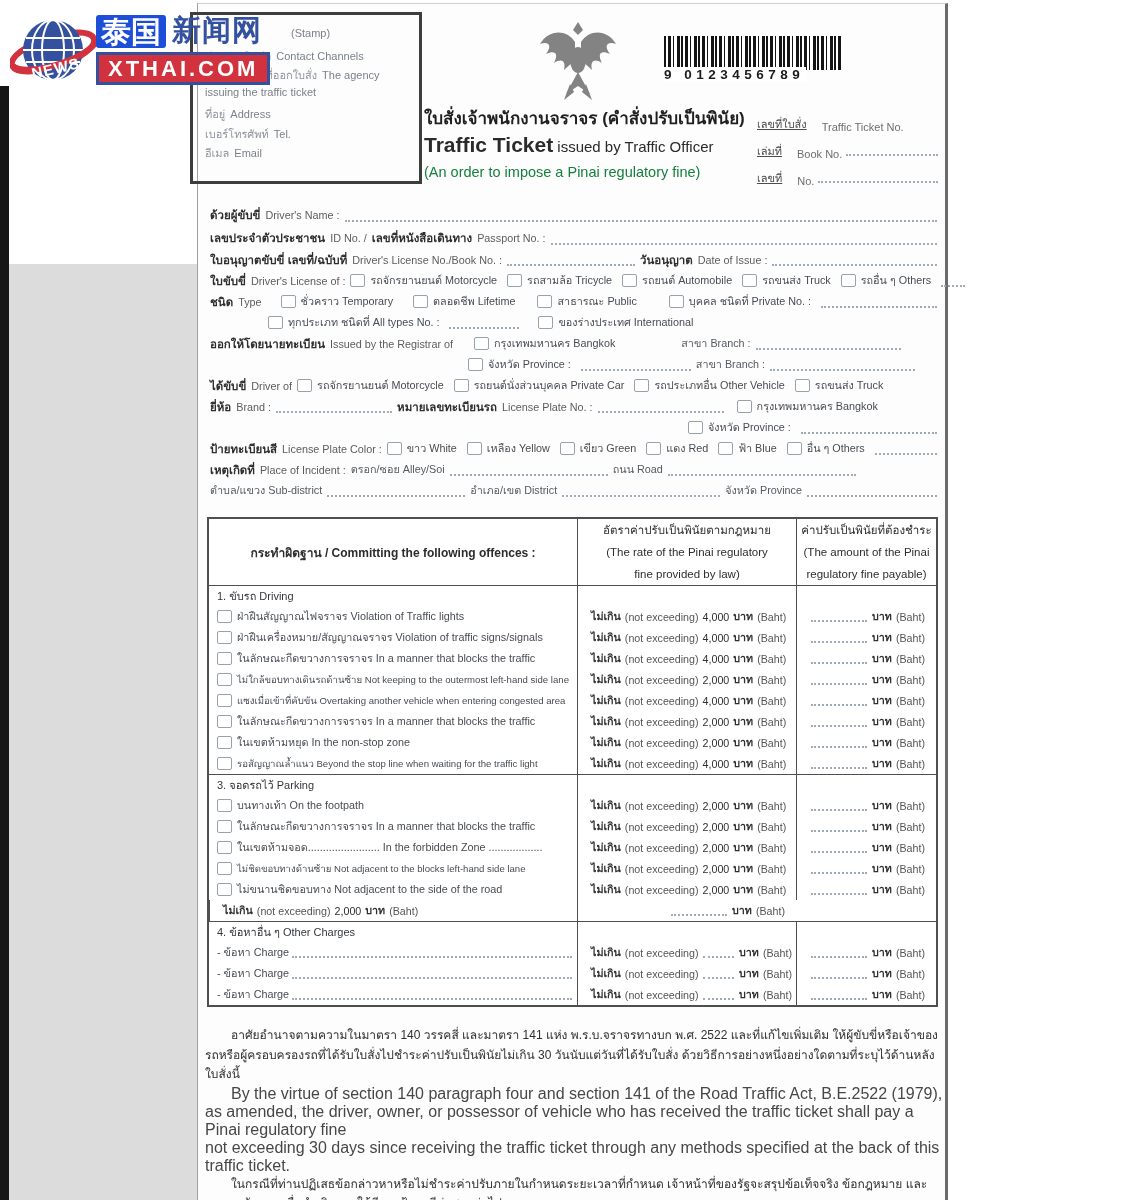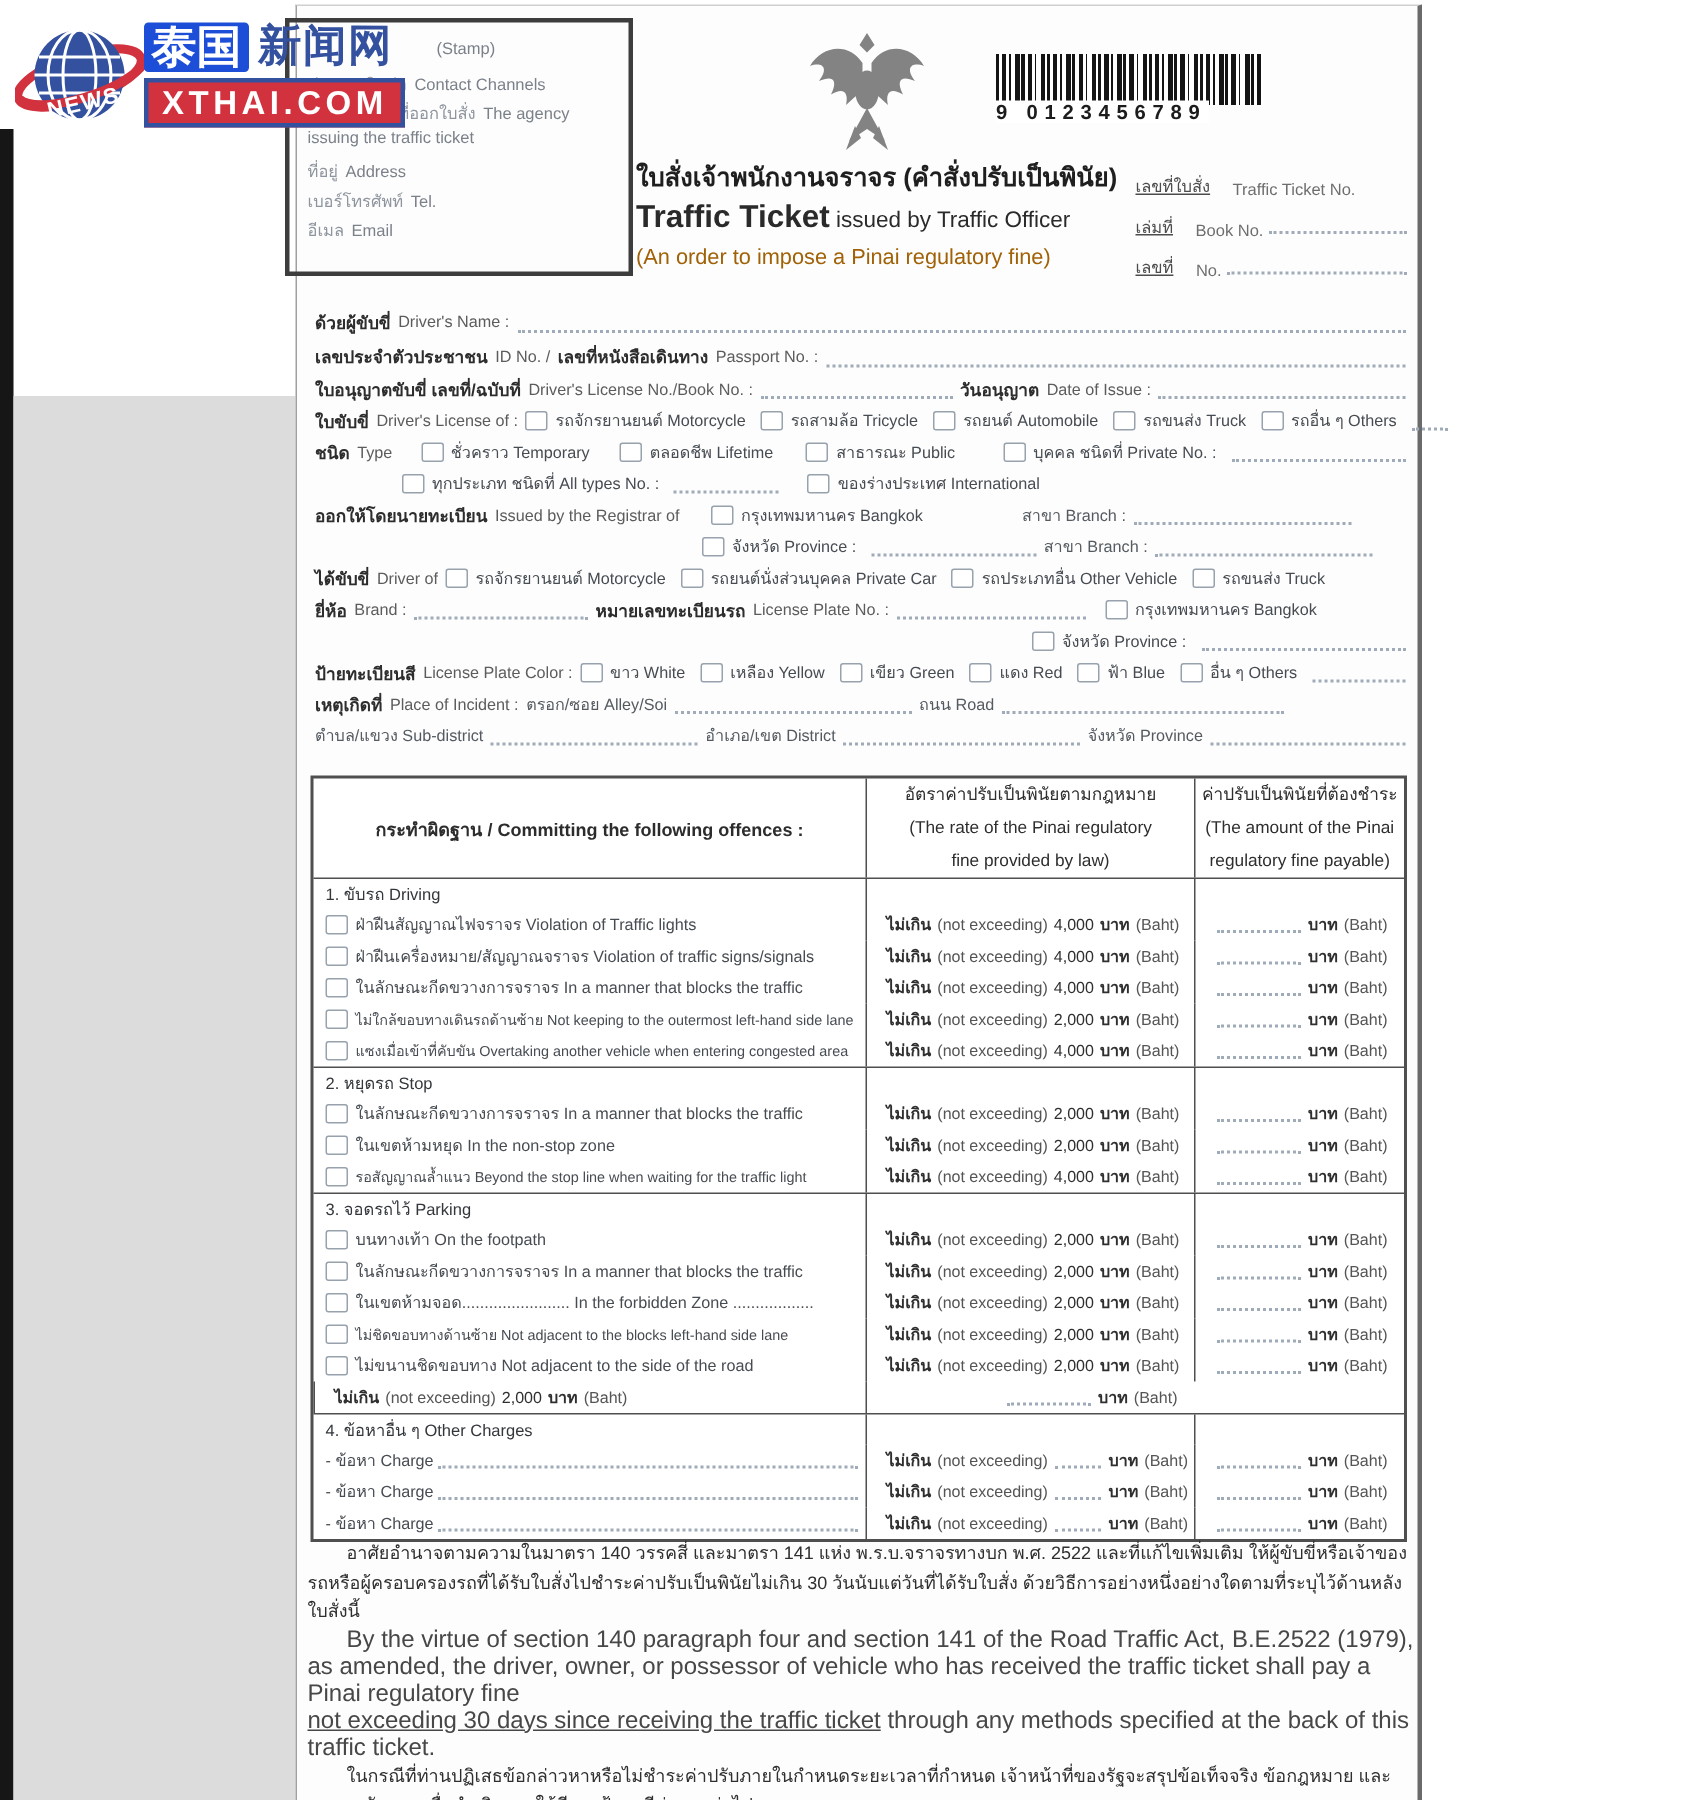--- a/index.html
+++ b/index.html
@@ -19,21 +19,21 @@
   .sen{color:#7b818a;}
   
   .garuda{position:absolute;left:536px;top:20px;width:84px;height:84px;}
   .bcwrap{position:absolute;left:664px;top:36px;width:178px;}
   .bars{height:34px;background:repeating-linear-gradient(90deg,#141414 0 2px,#fff 2px 4px,#141414 4px 7px,#fff 7px 9px,#141414 9px 10px,#fff 10px 13px,#141414 13px 16px,#fff 16px 17px);}
   .bdigits{margin-top:-3px;font-weight:bold;font-size:13.5px;letter-spacing:4.5px;color:#1c1c1c;background:#fff;width:fit-content;padding-right:2px;}
   
   .title-th{position:absolute;left:424px;top:104px;font-size:17px;font-weight:bold;color:#1f1f1f;white-space:nowrap;}
   .title-en{position:absolute;left:424px;top:133px;font-size:15px;color:#2a2a2a;white-space:nowrap;}
   .title-en b{font-size:21px;}
-  .title-sub{position:absolute;left:424px;top:164px;font-size:14.5px;color:#a16207;white-space:nowrap;}
+  .title-sub{position:absolute;left:424px;top:164px;font-size:14.5px;color:#15803d;white-space:nowrap;}
   
   .tnums{position:absolute;left:757px;top:106px;width:186px;}
   .tnrow{display:flex;align-items:flex-end;height:27px;font-size:11px;white-space:nowrap;}
   .tnth{color:#4c4c4c;margin-right:15px;text-decoration:underline;}
   .tnen{color:#6e6e6e;margin-right:4px;}
   
   .form{position:absolute;left:210px;top:203px;width:732px;}
   .fline{display:flex;align-items:center;height:21px;white-space:nowrap;}
   .fline:nth-child(1),.fline:nth-child(2){height:23px;}
   .th{font-size:11.5px;font-weight:bold;color:#2d2d2d;margin-right:5px;}
@@ -65,21 +65,21 @@
   .rt-en{color:#555;margin-right:4px;font-size:10.7px;}
   .rt-val{color:#2f2f2f;margin-right:4px;font-size:10.7px;}
   .item .dots{height:9px;margin-bottom:5px;}
   .dashtxt{font-size:10.8px;color:#474c52;margin-right:3px;}
   
   .legal{position:absolute;left:205px;top:1026px;width:740px;}
   .legal p{margin:0;}
   .lth{font-size:12px;line-height:19.5px;color:#2f2f2f;text-indent:26px;}
   .len{font-size:16px;line-height:18px;color:#474747;text-indent:26px;}
   .noind{text-indent:0;}
-  .u{text-decoration:underline;}
+  .u{}
   
   .logo{position:absolute;left:10px;top:12px;width:280px;height:78px;}
   .globe{position:absolute;left:0;top:-2px;}
   .logotext{position:absolute;left:86px;top:0;}
   .cnrow{height:38px;display:flex;align-items:center;}
   .cnred{display:inline-block;background:#1d4ed8;color:#fff;font-weight:bold;font-size:30px;line-height:33px;padding:0 5px;border-radius:3px;}
   .cnblue{color:#33519f;font-weight:bold;font-size:29px;margin-left:6px;letter-spacing:1px;}
   .dombar{margin-top:2px;background:#d2323e;border:3px solid #33519f;color:#fff;font-weight:bold;font-size:22px;letter-spacing:3px;padding:0 9px;line-height:27px;display:inline-block;}
 </style>
 </head>
@@ -447,25 +447,20 @@
           <span class="rt-en">(not exceeding)</span>
           <span class="rt-val">4,000</span>
           <span class="rt-th">บาท</span>
           <span class="rt-en">(Baht)</span>
         </div>
         <div class="c3">
           <span class="dots" style="width: 56px;"></span>
           <span class="rt-th">บาท</span>
           <span class="rt-en">(Baht)</span>
         </div>
-      </div>
-      <div class="trow sec-start">
-        <div class="c1 sectitle">2. หยุดรถ Stop</div>
-        <div class="c2"></div>
-        <div class="c3"></div>
       </div>
       <div class="trow item">
         <div class="c1">
           <span class="cbw">
             <span class="cb"></span>
             <span class="cl">ในลักษณะกีดขวางการจราจร In a manner that blocks the traffic</span>
           </span>
         </div>
         <div class="c2">
           <span class="rt-th">ไม่เกิน</span>

